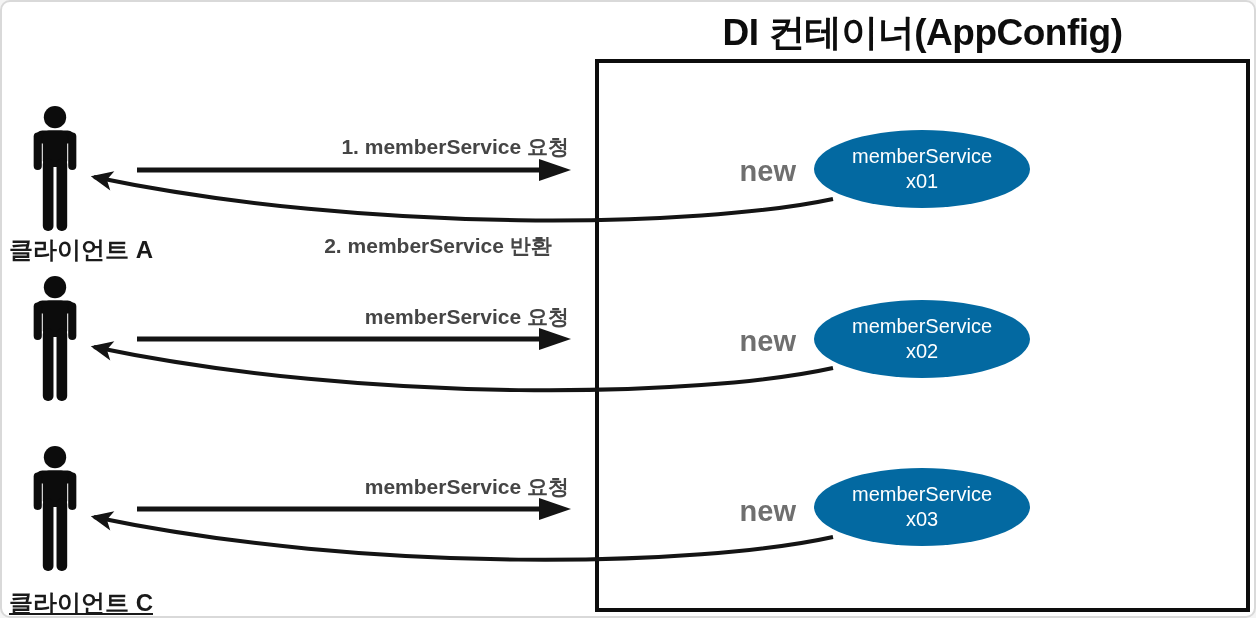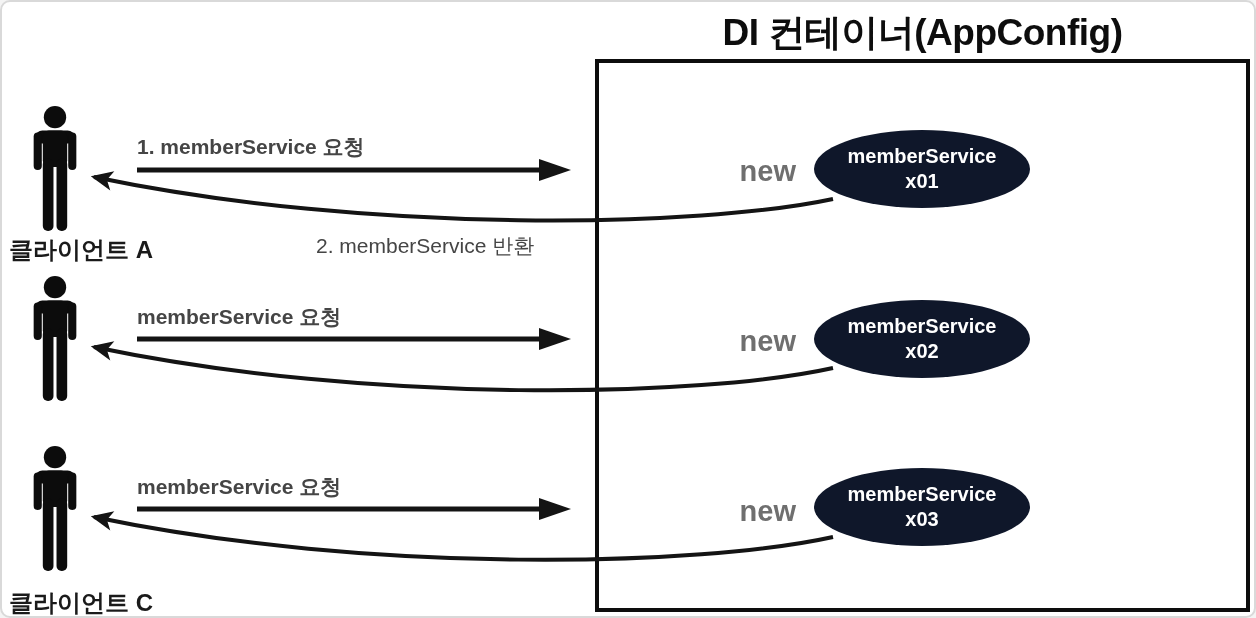--- a/index.html
+++ b/index.html
@@ -21,43 +21,43 @@
   .person{position:absolute;width:52px;height:127px;}
   #person-a{left:27px;top:104px;}
   #person-b{left:27px;top:274px;}
   #person-c{left:27px;top:444px;}
   .client-label{
     position:absolute;left:7px;width:170px;font-size:24px;font-weight:bold;
     color:#1a1a1a;
   }
   #client-label-a{top:232px;}
   #client-label-b{top:406px;}
-  #client-label-c{top:585px;}
+  #client-label-c{top:585px;text-decoration:underline;}
   .request-label{
-    position:absolute;left:135px;width:432px;text-align:left;
+    position:absolute;left:135px;width:432px;text-align:right;
     font-size:21px;font-weight:bold;color:#454545;
   }
   #request-label-a{top:131px;}
   #request-label-b{top:301px;}
   #request-label-c{top:471px;}
   .return-label{
-    position:absolute;left:314px;width:244px;
-    font-size:21px;font-weight:normal;color:#454545;top:230px;
+    position:absolute;left:314px;width:244px;text-align:center;
+    font-size:21px;font-weight:bold;color:#454545;top:230px;
   }
   .new-label{
     position:absolute;left:720px;width:74px;text-align:right;
     font-size:29px;font-weight:bold;color:#6f6f6f;
   }
   #new-label-1{top:153px;}
   #new-label-2{top:323px;}
   #new-label-3{top:493px;}
   .service-ellipse{
     position:absolute;left:812px;width:216px;height:78px;border-radius:50%;
-    background:#0f172a;color:#ffffff;display:flex;flex-direction:column;
-    align-items:center;justify-content:center;font-size:20px;font-weight:bold;
+    background:#0369a1;color:#ffffff;display:flex;flex-direction:column;
+    align-items:center;justify-content:center;font-size:20px;font-weight:normal;
     line-height:1.25;text-align:center;
   }
   #ellipse-1{top:128px;}
   #ellipse-2{top:298px;}
   #ellipse-3{top:466px;}
 </style>
 </head>
 <body>
 
 <div class="canvas">

